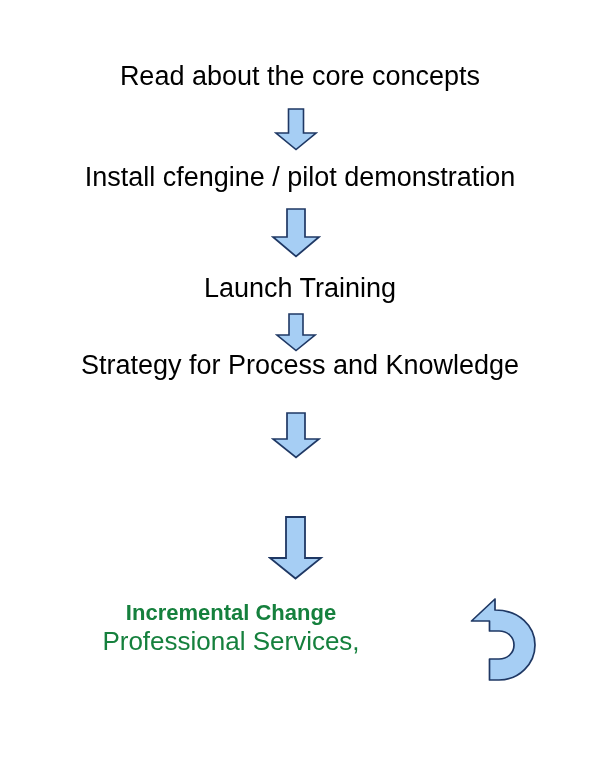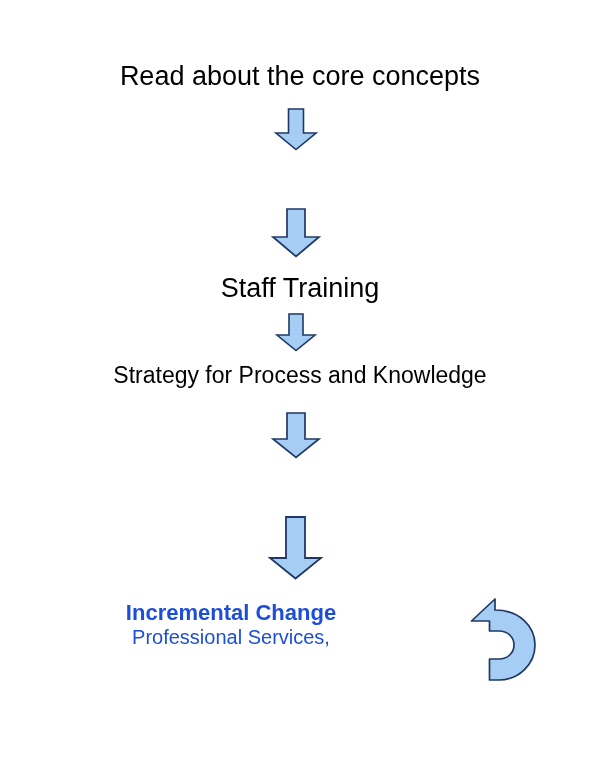--- a/index.html
+++ b/index.html
@@ -32,69 +32,70 @@
     font-family: "Liberation Sans", sans-serif;
     font-weight: normal;
     white-space: nowrap;
     line-height: 1.0;
   }
 
   
   .s0 { top: 63px;  font-size: 27px; }
   .s1 { top: 164px; font-size: 27px; }
   .s2 { top: 275px; font-size: 27px; }
-  .s3 { top: 364px; font-size: 23px; }
+  .s3 { top: 352px; font-size: 27px; }
   .s4 { top: 470px; font-size: 26px; }
 
   
   .final-block {
     position: absolute;
     top: 600px;
     left: 0;
     width: 462px;
     text-align: center;
   }
   .final-line {
     display: block;
     white-space: nowrap;
     line-height: 1.17;
-    color: #1d4ed8;
+    color: #15803d;
   }
   .final-line.l0 {
     font-size: 22px;
     font-weight: bold;
   }
   .final-line.l1,
   .final-line.l2 {
-    font-size: 20px;
+    font-size: 26px;
     font-weight: normal;
   }
 
   .arrow-svg, .curve-svg {
     position: absolute;
     display: block;
   }
 </style>
 </head>
 <body>
 
 <div id="flow">
 
   <div class="step-text s0">Read about the core concepts</div>
 
   <svg class="arrow-svg" style="left:274px; top:108px;" width="44" height="43" viewBox="0 0 44 43">
     <polygon points="14.5,1 29.5,1 29.5,25 42,25 22,41.5 2,25 14.5,25" fill="#a6cef4" stroke="#1f3864" stroke-width="1.6" stroke-linejoin="miter"></polygon>
   </svg>
 
+  <div class="step-text s1">Install cfengine / pilot demonstration</div>
 
   <svg class="arrow-svg" style="left:271px; top:208px;" width="50" height="50" viewBox="0 0 50 50">
     <polygon points="16,1 34,1 34,29 48,29 25,48.5 2,29 16,29" fill="#a6cef4" stroke="#1f3864" stroke-width="1.7" stroke-linejoin="miter"></polygon>
   </svg>
 
-  <div class="step-text s2">Staff Training</div>
+  <div class="step-text s2">Launch Training</div>
 
   <svg class="arrow-svg" style="left:275px; top:313px;" width="42" height="39" viewBox="0 0 42 39">
     <polygon points="14,1 28,1 28,22 40,22 21,37.5 2,22 14,22" fill="#a6cef4" stroke="#1f3864" stroke-width="1.6" stroke-linejoin="miter"></polygon>
   </svg>
 
   <div class="step-text s3">Strategy for Process and Knowledge</div>
 
   <svg class="arrow-svg" style="left:271px; top:412px;" width="50" height="47" viewBox="0 0 50 47">
     <polygon points="16,1 34,1 34,27 48,27 25,45.5 2,27 16,27" fill="#a6cef4" stroke="#1f3864" stroke-width="1.7" stroke-linejoin="miter"></polygon>
   </svg>

